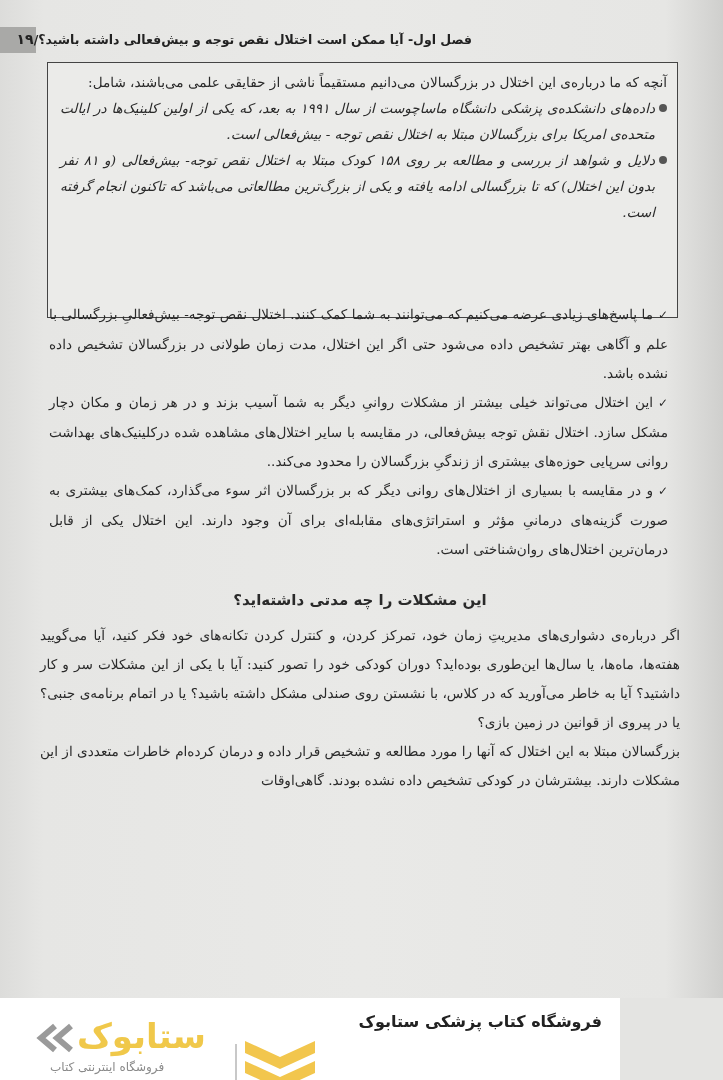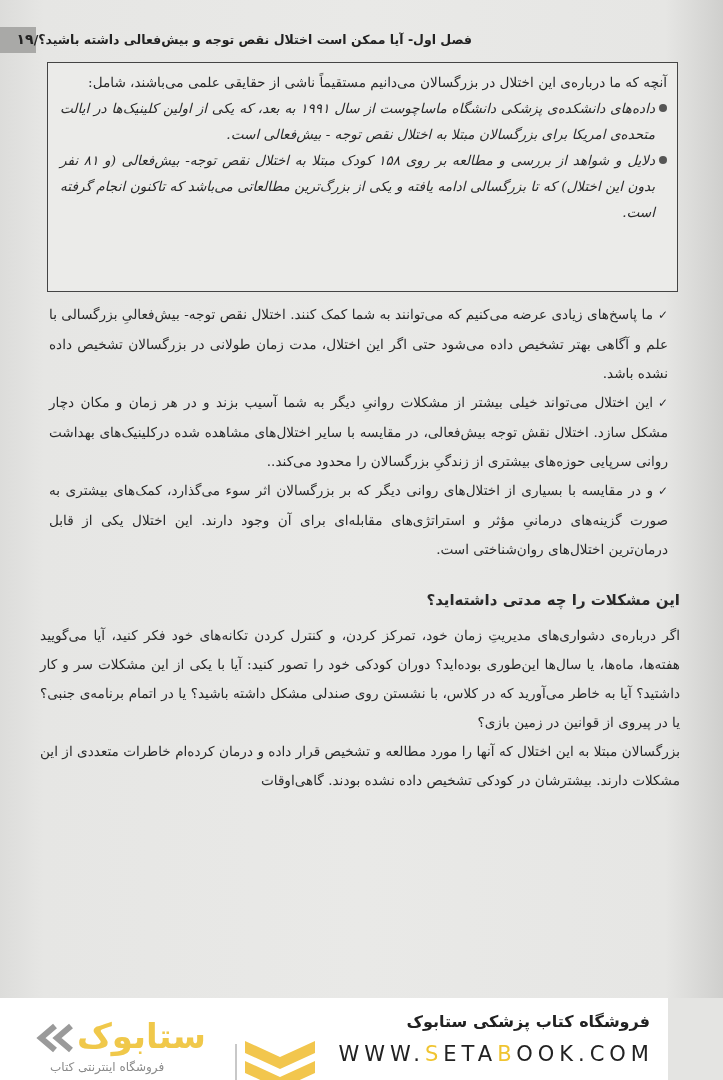--- a/index.html
+++ b/index.html
@@ -26,21 +26,21 @@
       direction: rtl;
       display: flex; align-items: center;
       font-family: "DejaVu Sans", sans-serif;
       font-size: 12.5px; font-weight: bold;
       color: #222;
       white-space: nowrap;
     }
     .header .page-no { margin-right: 0; font-size: 14px; }
     .box {
       position: absolute; left: 47px; top: 62px;
-      width: 631px; height: 230px;
+      width: 631px; height: 256px;
       border: 1.5px solid #444;
       background: #ebebe9;
       direction: rtl;
       padding: 6px 10px 6px 12px;
       font-size: 13.6px;
       line-height: 26px;
       text-align: justify;
     }
     .box p { margin: 0; }
     .box .bullet { position: relative; padding-right: 12px; font-style: italic; }
@@ -60,28 +60,28 @@
     }
     .body p { margin: 0; }
     .body .intro { padding-right: 12px; }
     .check-item { position: relative; padding-right: 0; margin-left: 9px; }
     .check-item .check {
       display: inline-block; width: 12px; margin-left: 3px;
       font-family: "DejaVu Sans", sans-serif; font-size: 12px;
     }
     .check-item .cont { padding-right: 12px; }
     .section-title {
-      text-align: right;
+      text-align: center;
       font-family: "DejaVu Sans", sans-serif;
       font-weight: bold; font-size: 15px;
       margin: 22px 0 6px 0;
     }
     .footer {
       position: absolute; left: 0; top: 998px;
-      width: 668px; height: 82px;
+      width: 620px; height: 82px;
       background: #ffffff;
     }
     .logo {
       position: absolute; left: 35px; top: 18px;
       width: 250px; height: 62px;
     }
     .logo-name {
       position: absolute; left: 0; top: 0;
       font-family: "DejaVu Sans", sans-serif; font-weight: bold;
       font-size: 34px; color: #f0c84a; letter-spacing: -2px;
@@ -160,16 +160,13 @@
     </svg>
     <span class="logo-name" style="left:42px">ستابوک</span>
     <span class="logo-sub">فروشگاه اینترنتی کتاب</span>
     <div class="logo-divider"></div>
     <svg class="logo-chev" width="70" height="50" viewBox="0 0 70 50">
       <polygon points="0,0 35,16 70,0 70,12 35,28 0,12" fill="#f2c64d"></polygon>
       <polygon points="0,20 35,36 70,20 70,32 35,48 0,32" fill="#f2c64d"></polygon>
     </svg>
   </div>
   <div class="store-title">فروشگاه کتاب پزشکی ستابوک</div>
-  <div class="store-url">
-    <span>WWW.</span><span class="hl">S</span><span>ETA</span><span class="hl">B</span><span>OOK.COM</span>
-  </div>
 </div>
 
 </body></html>

